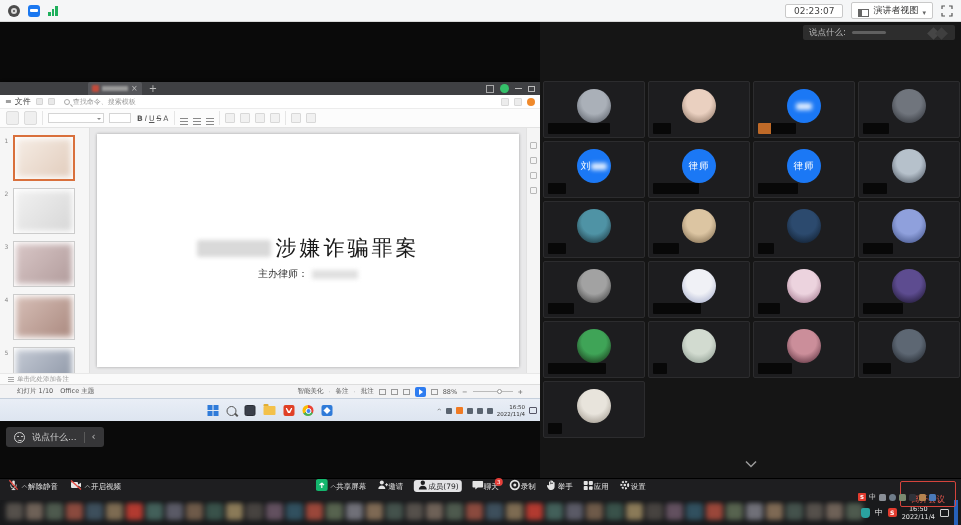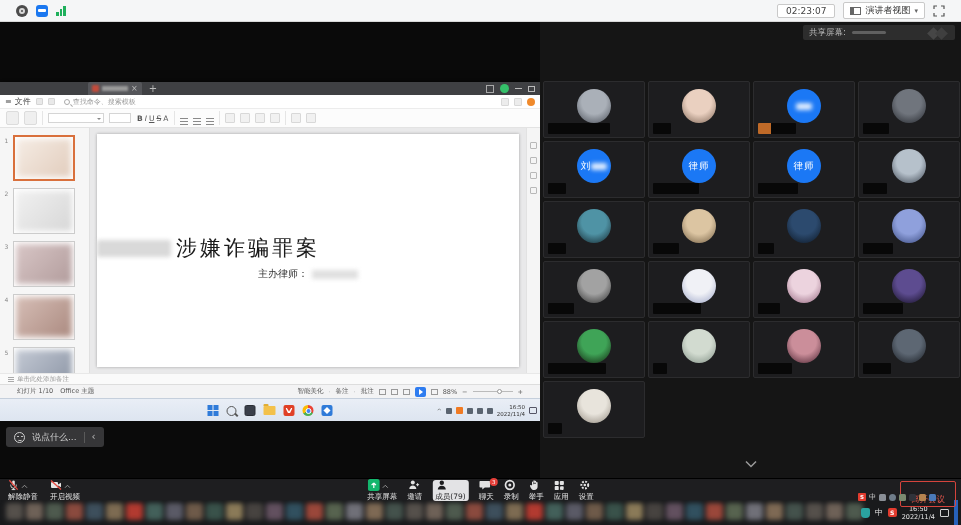--- a/index.html
+++ b/index.html
@@ -1,29 +1,29 @@
 <!DOCTYPE html>
 <html><head>
 <meta charset="utf-8">
 <style>
 *{margin:0;padding:0;box-sizing:border-box}
 body{font-family:"DejaVu Sans",sans-serif;background:#000}
 .screen{position:relative;width:961px;height:525px;background:#0c0c0c;overflow:hidden;font-family:"DejaVu Sans",sans-serif}
 
-.topbar{position:absolute;left:0;top:0;width:961px;height:22px;background:#f5f6f7;border-bottom:1px solid #d8d8d8;display:flex;align-items:center;justify-content:space-between;padding:0 16px;z-index:9}
+.topbar{position:absolute;left:0;top:0;width:961px;height:22px;background:#f5f6f7;border-bottom:1px solid #d8d8d8;display:flex;align-items:center;justify-content:space-between;padding:0 8px;z-index:9}
 .tbL{display:flex;gap:8px;align-items:center}
 .ic-gear{width:12px;height:12px;border-radius:50%;background:#4c4c4c;position:relative}
 .ic-gear::after{content:'';position:absolute;inset:3px;border:2px solid #d9d9d9;border-radius:50%}
 .ic-blueapp{width:12px;height:12px;border-radius:3px;background:#1b78f0;position:relative}
 .ic-blueapp::after{content:'';position:absolute;left:2px;right:2px;top:4px;height:3px;background:#fff;border-radius:1px}
 .ic-signal{display:flex;align-items:flex-end;gap:1px;height:11px}
 .ic-signal i{width:2.5px;background:#1fb05c;display:block}
 .tbR{display:flex;gap:8px;align-items:center}
 .timebox{border:1px solid #c9c9c9;background:#fff;color:#444;font-size:9px;padding:1px 8px;border-radius:2px}
-.viewbtn{border:1px solid #c9c9c9;background:#fff;display:flex;align-items:center;gap:4px;font-size:9px;color:#333;padding:1px 6px;border-radius:2px;cursor:pointer}
+.viewbtn{border:1px solid #c9c9c9;background:#fff;display:flex;align-items:flex-end;gap:4px;font-size:9px;color:#333;padding:1px 6px;border-radius:2px;cursor:pointer}
 .viewic{width:11px;height:8px;border:1px solid #666;border-left:4px solid #666}
 .caret-dn{font-size:7px;color:#666}
 
 .speaking{position:absolute;right:6px;top:25px;width:152px;height:15px;background:#2d2d2d;border-radius:2px;display:flex;align-items:center;padding:0 6px;gap:6px;font-size:8.5px;color:#b9b9b9;z-index:8}
 .red-line{width:34px;height:3px;background:#8a8a8a;opacity:.55;border-radius:2px}
 .logo-mark{margin-left:auto;position:relative;width:22px;height:11px;opacity:.45}
 .logo-mark::before,.logo-mark::after{content:'';position:absolute;bottom:0;width:9px;height:9px;background:#666;transform:rotate(45deg)}
 .logo-mark::before{left:2px}.logo-mark::after{left:10px;background:#555}
 
 .share{position:absolute;left:0;top:22px;width:540px;height:456px;background:#0a0a0a}
@@ -64,21 +64,21 @@
 
 .wps-body{position:absolute;top:46px;left:0;right:0;bottom:25px;display:flex}
 .thumbs{width:90px;background:#f6f6f6;border-right:1px solid #e0e0e0;padding-top:7px;overflow:hidden}
 .throw{display:flex;margin-bottom:7px}
 .tnum{width:13px;font-size:6px;color:#888;text-align:center;padding-top:2px}
 .tmb{width:62px;height:46px;background:#fff;border:1px solid #ccc;position:relative;overflow:hidden}
 .tmb.sel{border:2px solid #d9703c}
 .tmb i{position:absolute;inset:2px;filter:blur(3px);display:block}
 .canvas{flex:1;background:#e9e9ea;position:relative}
 .slide{position:absolute;left:7px;right:7px;top:6px;bottom:6px;background:#fff;box-shadow:0 0 3px rgba(0,0,0,.3)}
-.s-title{position:absolute;top:100px;left:0;right:0;display:flex;align-items:center;gap:5px;font-family:"DejaVu Serif",serif;font-size:21px;color:#1a1a1a;letter-spacing:3px}
+.s-title{position:absolute;top:100px;left:0;right:0;display:flex;justify-content:center;align-items:center;gap:5px;font-family:"DejaVu Serif",serif;font-size:21px;color:#1a1a1a;letter-spacing:3px}
 .red-blk{width:74px;height:17px;background:#d9d9d9;filter:blur(2px);border-radius:2px}
 .s-sub{position:absolute;top:133px;left:0;right:0;display:flex;justify-content:center;align-items:center;gap:4px;font-family:"DejaVu Serif",serif;font-size:10px;color:#333}
 .red-sub{width:46px;height:9px;background:#e0e0e0;filter:blur(2px)}
 .sidestrip{width:14px;background:#f5f5f5;border-left:1px solid #e2e2e2;display:flex;flex-direction:column;align-items:center;gap:8px;padding-top:14px}
 .ss-ic{width:7px;height:7px;border:1px solid #b8b8b8;border-radius:1px}
 .wps-notes{position:absolute;left:0;right:0;bottom:14px;height:11px;background:#fafafa;border-top:1px solid #e8e8e8;font-size:6.5px;color:#9a9a9a;display:flex;align-items:center;padding-left:8px;gap:3px}
 .nbars{width:6px;height:1px;background:#aaa;box-shadow:0 2px #aaa,0 -2px #aaa}
 .wps-status{position:absolute;left:0;right:0;bottom:0;height:14px;background:#f3f3f4;border-top:1px solid #ddd;display:flex;align-items:center;font-size:6.5px;color:#555;padding:0 17px;gap:7px}
 .st-right{margin-left:auto;display:flex;align-items:center;gap:5px}
 .dotsep{color:#bbb}
@@ -123,21 +123,21 @@
 .avatar{position:absolute;left:50%;top:7px;transform:translateX(-50%);width:34px;height:34px;border-radius:50%;overflow:hidden}
 .avatar.init{display:flex;align-items:center;justify-content:center;color:#fff;font-size:9.5px;letter-spacing:1px;background:#1b78f5}
 .avblur{width:16px;height:7px;background:rgba(255,255,255,.85);filter:blur(2px);border-radius:2px}
 .namebar{position:absolute;left:4px;bottom:3px;height:11px;background:rgba(6,6,6,.93);border-radius:1px;display:flex}
 .nb-acc{height:11px;border-radius:1px 0 0 1px}
 .gridmore{position:absolute;left:742px;top:458px;width:18px;height:12px;display:flex;align-items:center;justify-content:center;cursor:pointer}
 
 .mtoolbar{position:absolute;left:0;top:478px;width:961px;height:22px;background:#1e1e20;border-top:1px solid #000;z-index:10}
 .tgroupL{position:absolute;left:8px;top:1px;display:flex;gap:12px}
 .tgroupC{position:absolute;left:50%;top:1px;transform:translateX(-50%);display:flex;gap:10px}
-.tbtn{display:flex;flex-direction:column;color:#e3e3e3;font-size:7.5px;line-height:9px;cursor:pointer;position:relative}
+.tbtn{display:flex;align-items:center;color:#e3e3e3;font-size:7.5px;line-height:9px;cursor:pointer;position:relative}
 .tbtn .irow{height:12px;display:flex;align-items:center;gap:2px}
 .tbtn.hl{background:#e3e3e5;color:#1d1d1f;border-radius:3px;padding:0 3px}
 .badge{position:absolute;top:-2px;right:-4px;min-width:8px;height:8px;border-radius:4px;background:#e6403a;color:#fff;font-size:5.5px;line-height:8px;text-align:center;padding:0 1px}
 .leave{position:absolute;right:5px;top:2px;height:15px;border:1px solid #d5443c;color:#e0554c;background:transparent;font-size:8.5px;border-radius:2px;padding:12px 10px;font-family:"DejaVu Sans",sans-serif;cursor:pointer}
 
 .trayupper{position:absolute;left:858px;top:492px;display:flex;gap:3px;align-items:center;z-index:12}
 .tu-sog{width:8px;height:8px;background:#e23b2e;border-radius:1px;color:#fff;font-size:5.5px;line-height:8px;text-align:center;font-weight:bold}
 .tu-zh{color:#ddd;font-size:7px}
 .tu-i{width:7px;height:7px;border-radius:1.5px}
 
@@ -174,21 +174,21 @@
         <span>演讲者视图</span>
         <span class="caret-dn">▾</span>
       </span>
       <svg width="12" height="12" viewBox="0 0 12 12">
         <path d="M1 4V1h3M8 1h3v3M11 8v3H8M4 11H1V8" fill="none" stroke="#555" stroke-width="1.2"></path>
       </svg>
     </div>
   </div>
 
   <div class="speaking">
-    <span>共享屏幕:</span>
+    <span>说点什么:</span>
     <span class="red-line"></span>
     <span class="logo-mark"></span>
   </div>
 
   <div class="share">
     <div class="wps">
       <div class="wps-titlebar">
         <span class="wps-tab">
           <i class="tab-logo"></i>
           <i class="tab-redact"></i>

